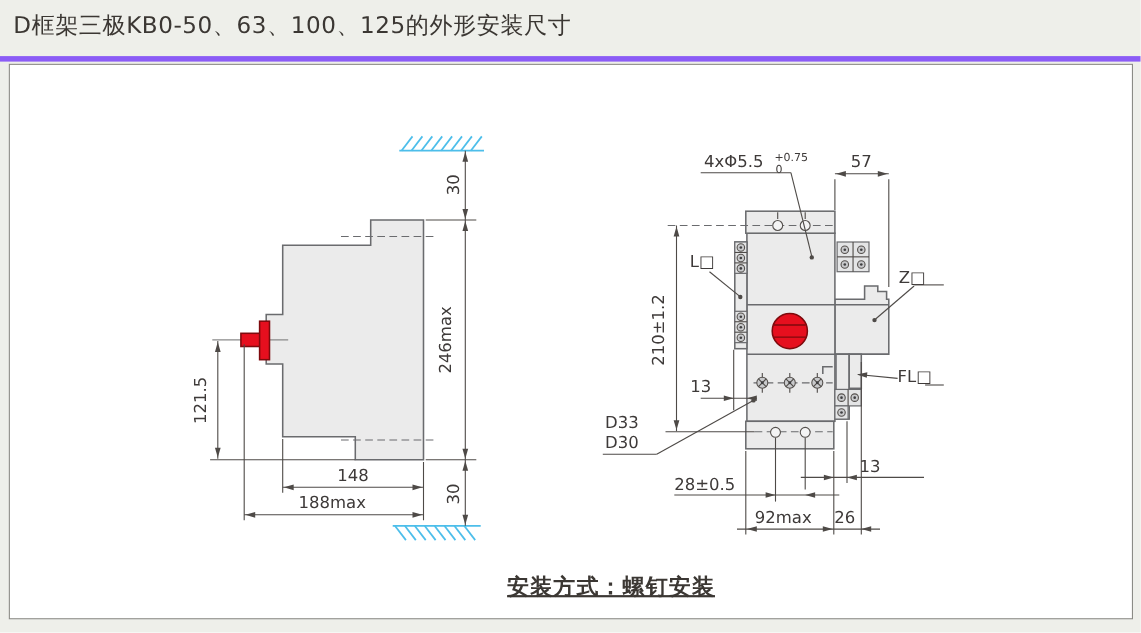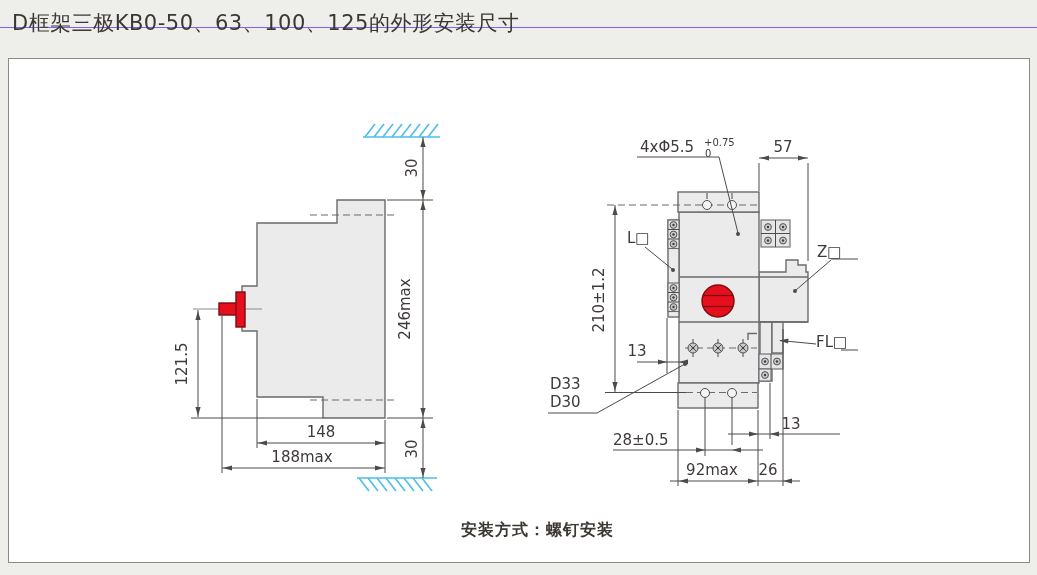--- a/index.html
+++ b/index.html
@@ -3,34 +3,34 @@
 <meta charset="utf-8">
 <style>
   html,body{margin:0;padding:0;}
   body{
     width:1037px;height:575px;position:relative;
     background:#EEEFEA;
     font-family:"DejaVu Sans","Liberation Sans",sans-serif;
     color:#3E3A39;overflow:hidden;
   }
   .title-bar{
-    position:absolute;left:0;top:0;width:100%;height:28px;
-    border-bottom:1px solid #8b5cf6;box-sizing:border-box;
+    position:absolute;left:0;top:0;width:100%;height:56px;
+    border-bottom:5px solid #8b5cf6;box-sizing:border-box;
   }
   .title-text{
     position:absolute;left:12px;top:9px;
     font-size:21px;letter-spacing:.5px;color:#3B3733;white-space:nowrap;
   }
   .content-frame{
     position:absolute;left:8px;top:58px;width:1020px;height:503px;
     background:#ffffff;border:1px solid #8B8B86;
   }
   .caption{
     position:absolute;left:461px;top:520px;
-    font-size:16px;font-weight:600;letter-spacing:1px;color:#3B3733;white-space:nowrap;
+    font-size:20px;font-weight:600;letter-spacing:1px;color:#3B3733;white-space:nowrap;text-decoration:underline;
   }
   svg.drawing{position:absolute;left:0;top:0;}
   svg text{fill:#3E3A39;font-family:"DejaVu Sans","Liberation Sans",sans-serif;font-size:15px;}
   .outline{stroke:#6A6B6E;stroke-width:1.4;fill:none;}
   .fillbody{fill:#EBEBEB;stroke:#6A6B6E;stroke-width:1.4;}
   .fillcell{fill:#E4E5E6;stroke:#6A6B6E;stroke-width:1.1;}
   .dashed{stroke:#6A6B6E;stroke-width:1.1;fill:none;stroke-dasharray:7 4;}
   .dim{stroke:#4E4A47;stroke-width:1;fill:none;}
   .arrow{fill:#4E4A47;stroke:none;}
   .hatch{stroke:#4DBEEA;stroke-width:1.6;fill:none;}

